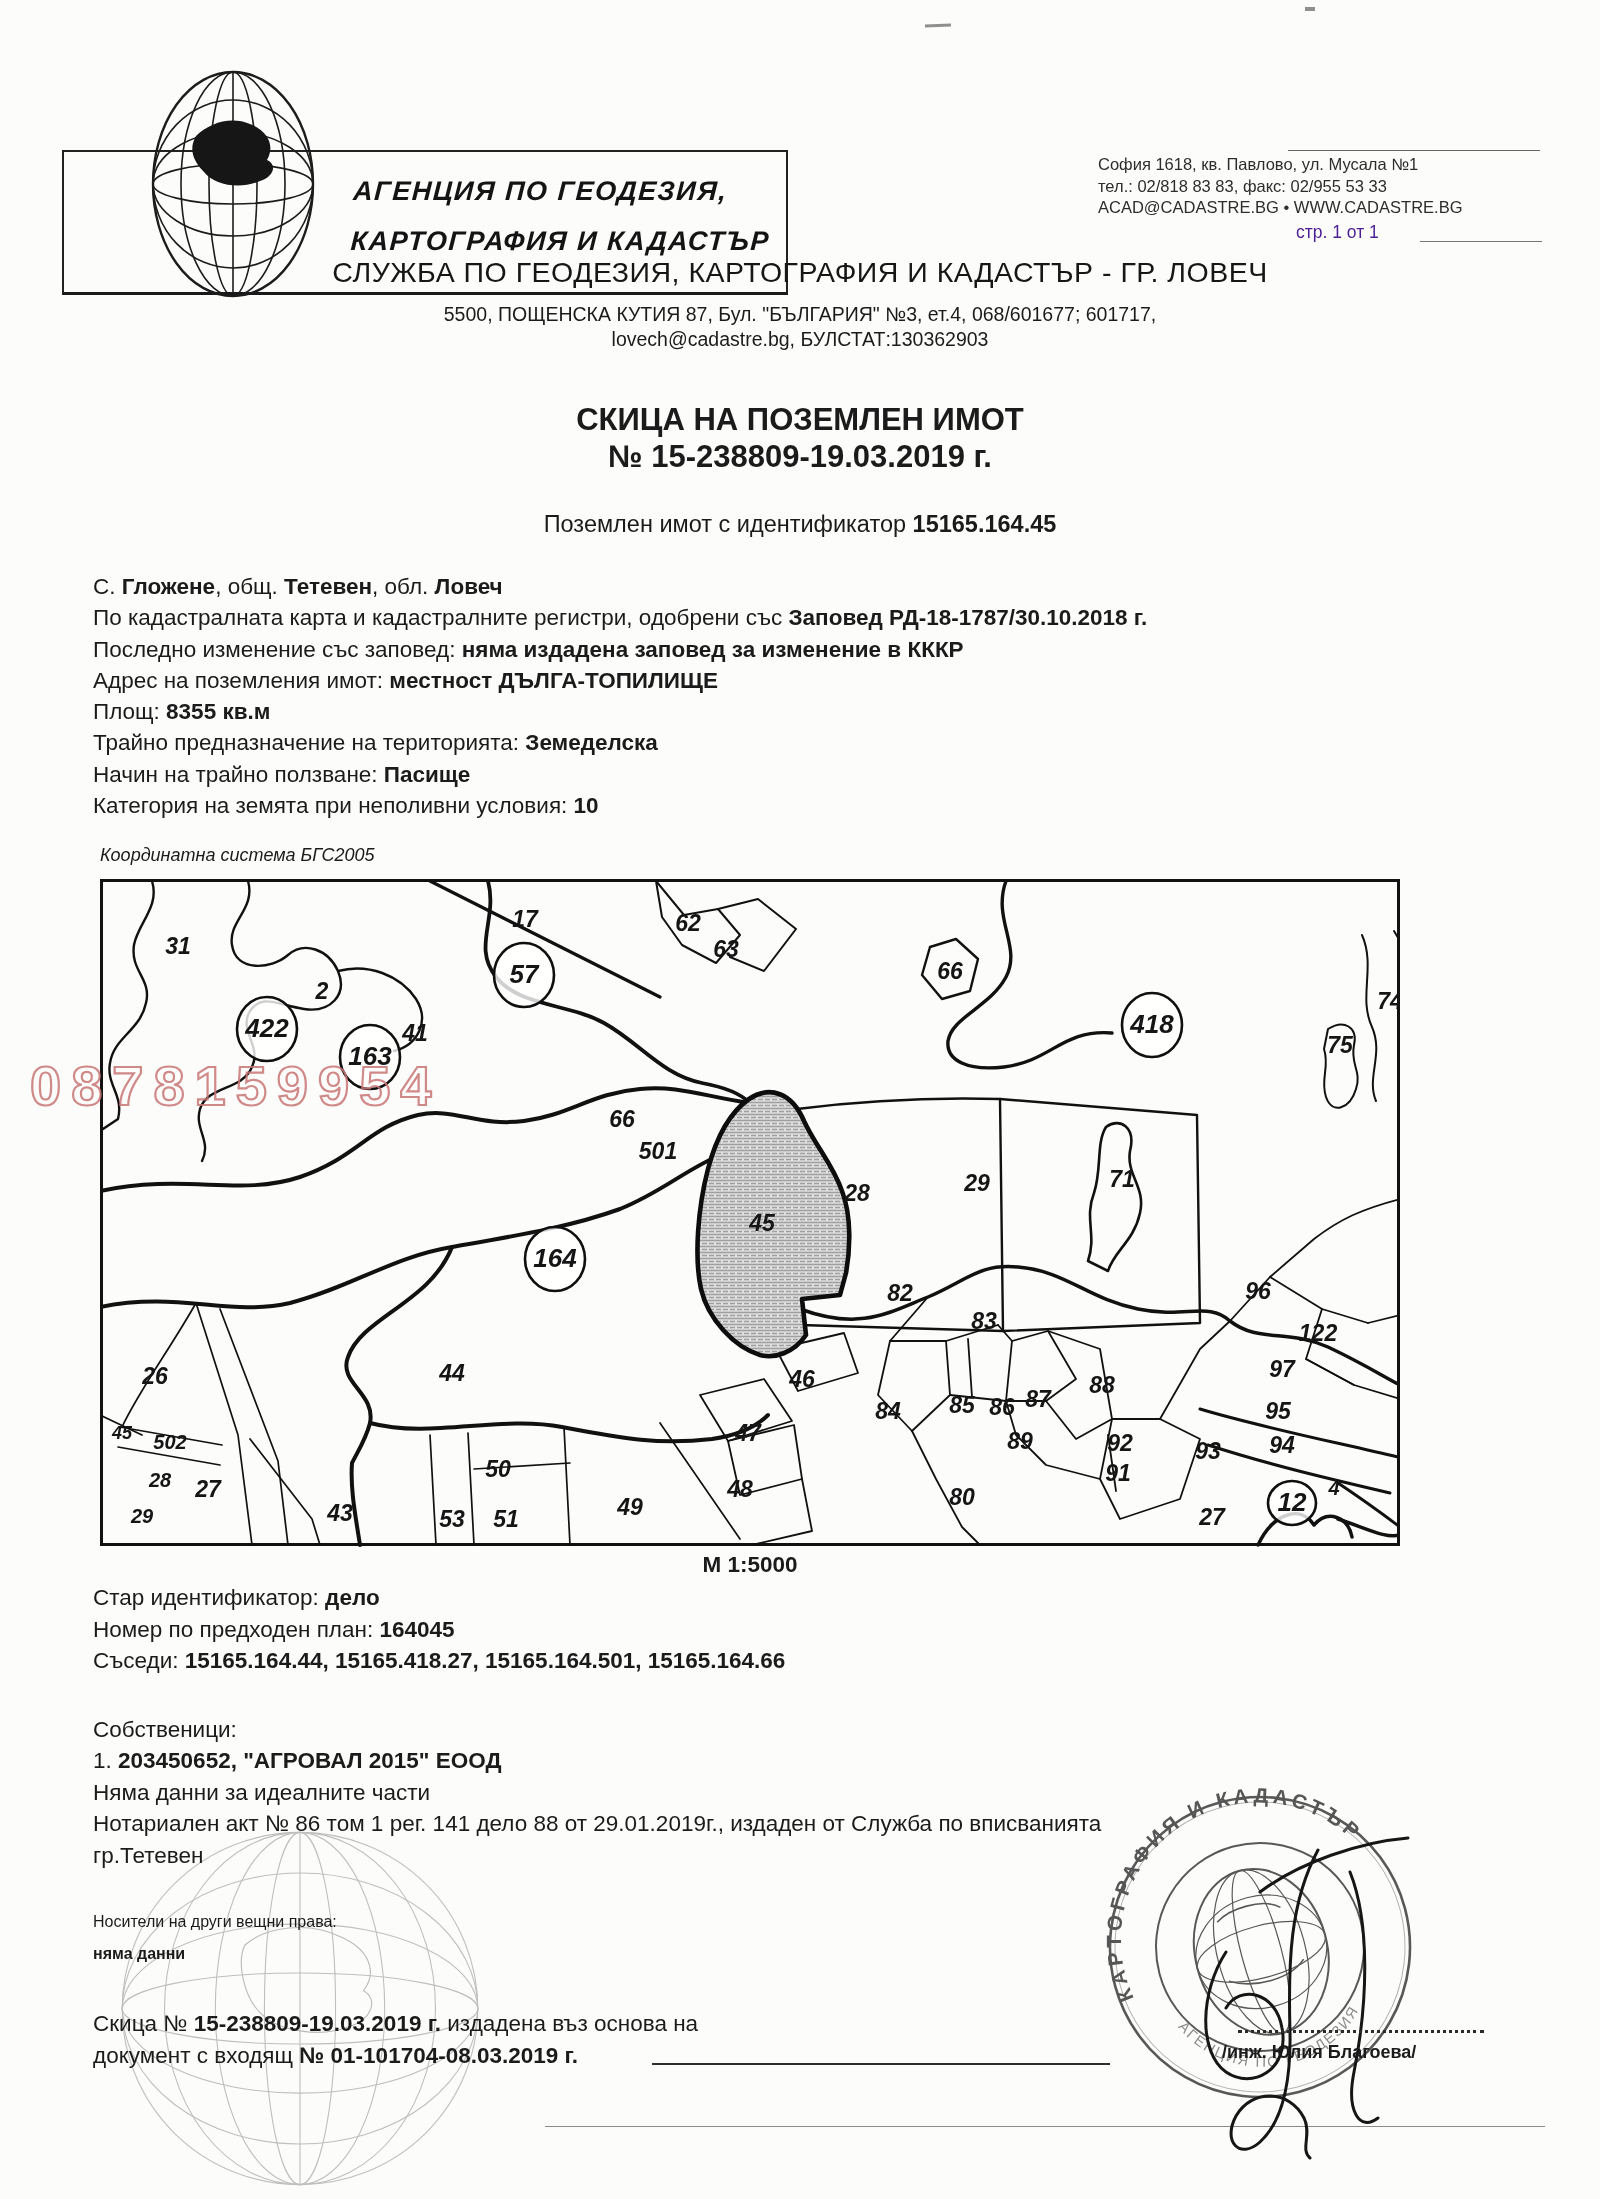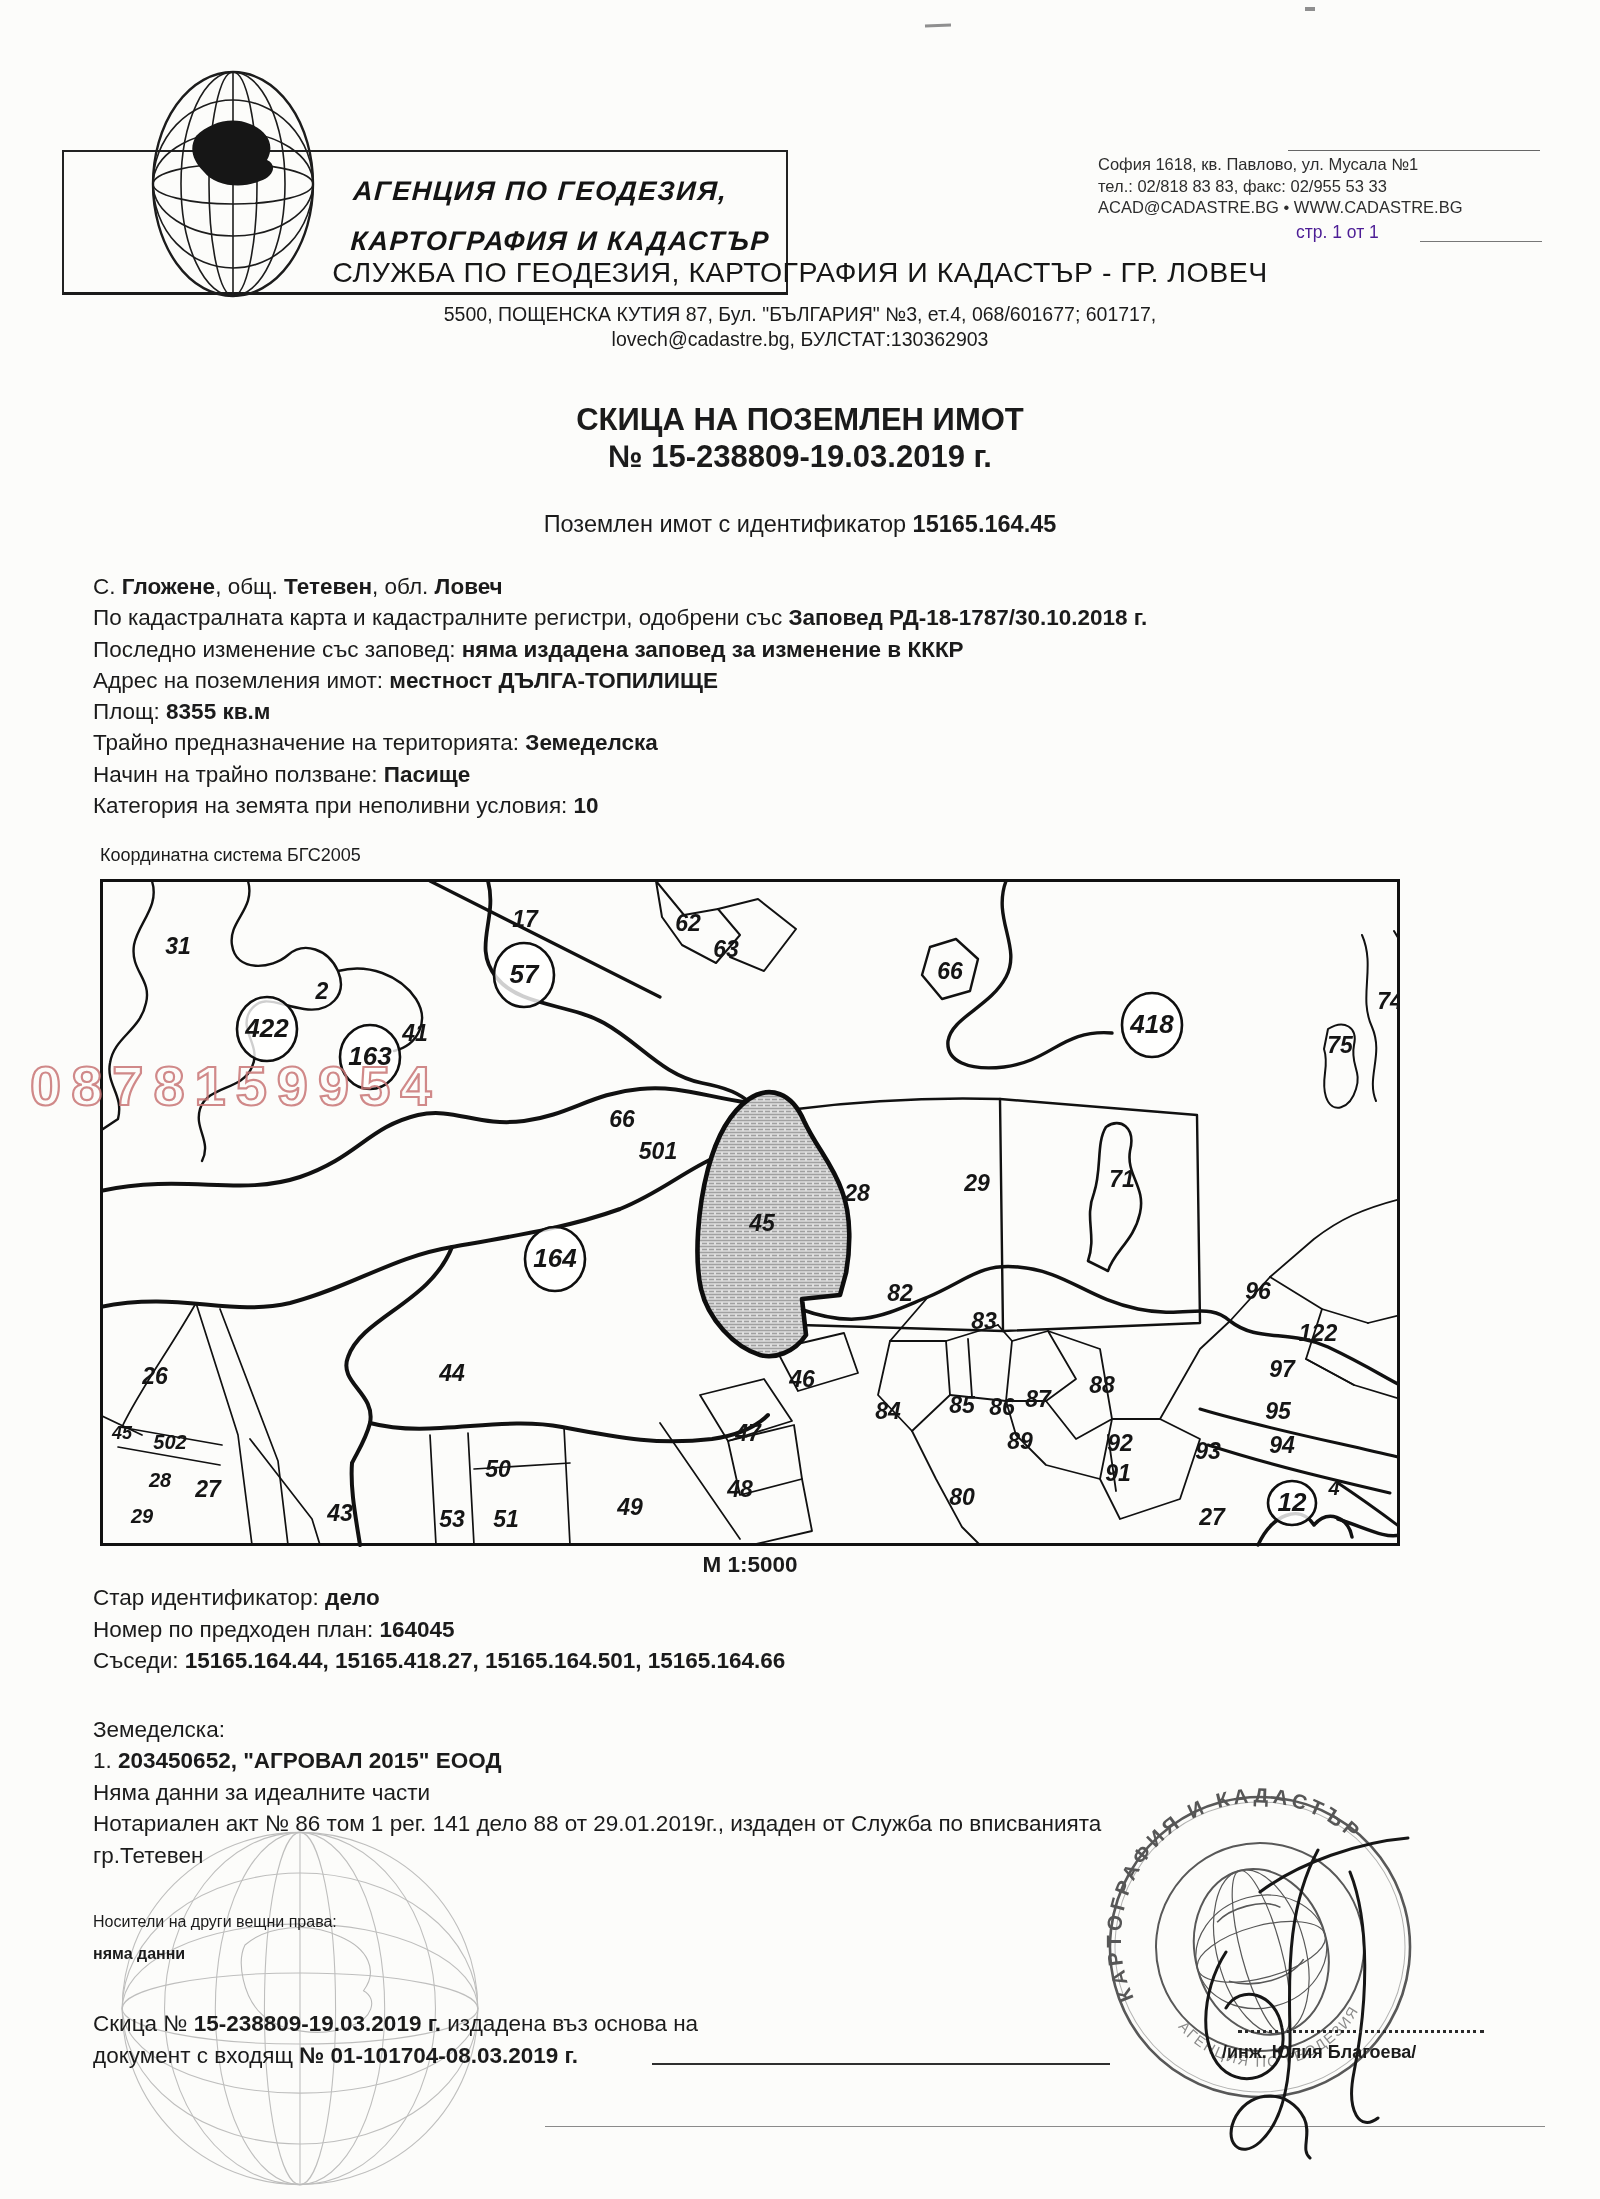--- a/index.html
+++ b/index.html
@@ -17,21 +17,21 @@
   .hline{height:0;border-top:1.5px solid #555;}
   
   .office-title{top:256px;font-size:28.5px;letter-spacing:.5px;color:#161616;}
   .office-addr{top:303px;font-size:19.5px;}
   .office-mail{top:328px;font-size:19.5px;}
   .sketch-title{top:402px;font-size:31px;font-weight:bold;}
   .sketch-num{top:439px;font-size:31px;font-weight:bold;}
   .property{top:511px;font-size:23.5px;}
   
   .details{left:93px;top:571px;font-size:22.5px;line-height:31.3px;width:1420px;}
-  .coordsys{left:100px;top:845px;font-size:18px;}
+  .coordsys{left:100px;top:845px;font-size:18px;font-style:italic;}
   .map-wrap{left:100px;top:878px;width:1300px;height:669px;}
   .watermark{left:30px;top:1053px;font-size:56px;font-weight:bold;letter-spacing:10px;
              color:transparent;-webkit-text-stroke:2.2px #c97676;opacity:.85;z-index:5;}
   .scale{left:100px;top:1552px;width:1300px;text-align:center;font-size:22.5px;font-weight:bold;}
   .belowmap{left:93px;top:1582px;font-size:22.5px;line-height:31.5px;}
   .owners{left:93px;top:1714px;font-size:22.5px;line-height:31.4px;z-index:3;}
   .rights{left:93px;top:1906px;font-size:16px;line-height:31.5px;z-index:3;}
   .issue{left:93px;top:2008px;font-size:22.5px;line-height:32px;z-index:3;}
   .underlineA{left:652px;top:2063px;width:458px;border-top:2px solid #2e2e2e;z-index:2;}
   .longline{left:545px;top:2126px;width:1000px;border-top:1.5px solid #8a8a8a;}
@@ -252,21 +252,21 @@
 
   <div class="abs scale">М 1:5000</div>
 
   <div class="abs belowmap">
     <div><span>Стар идентификатор: </span><span class="b">дело</span></div>
     <div><span>Номер по предходен план: </span><span class="b">164045</span></div>
     <div><span>Съседи: </span><span class="b">15165.164.44, 15165.418.27, 15165.164.501, 15165.164.66</span></div>
   </div>
 
   <div class="abs owners">
-    <div><span>Земеделска:</span></div>
+    <div><span>Собственици:</span></div>
     <div><span>1. </span><span class="b">203450652, "АГРОВАЛ 2015" ЕООД</span></div>
     <div><span>Няма данни за идеалните части</span></div>
     <div><span>Нотариален акт № 86 том 1 рег. 141 дело 88 от 29.01.2019г., издаден от Служба по вписванията</span></div>
     <div><span>гр.Тетевен</span></div>
   </div>
 
   <div class="abs rights">
     <div><span>Носители на други вещни права:</span></div>
     <div><span class="b">няма данни</span></div>
   </div>

